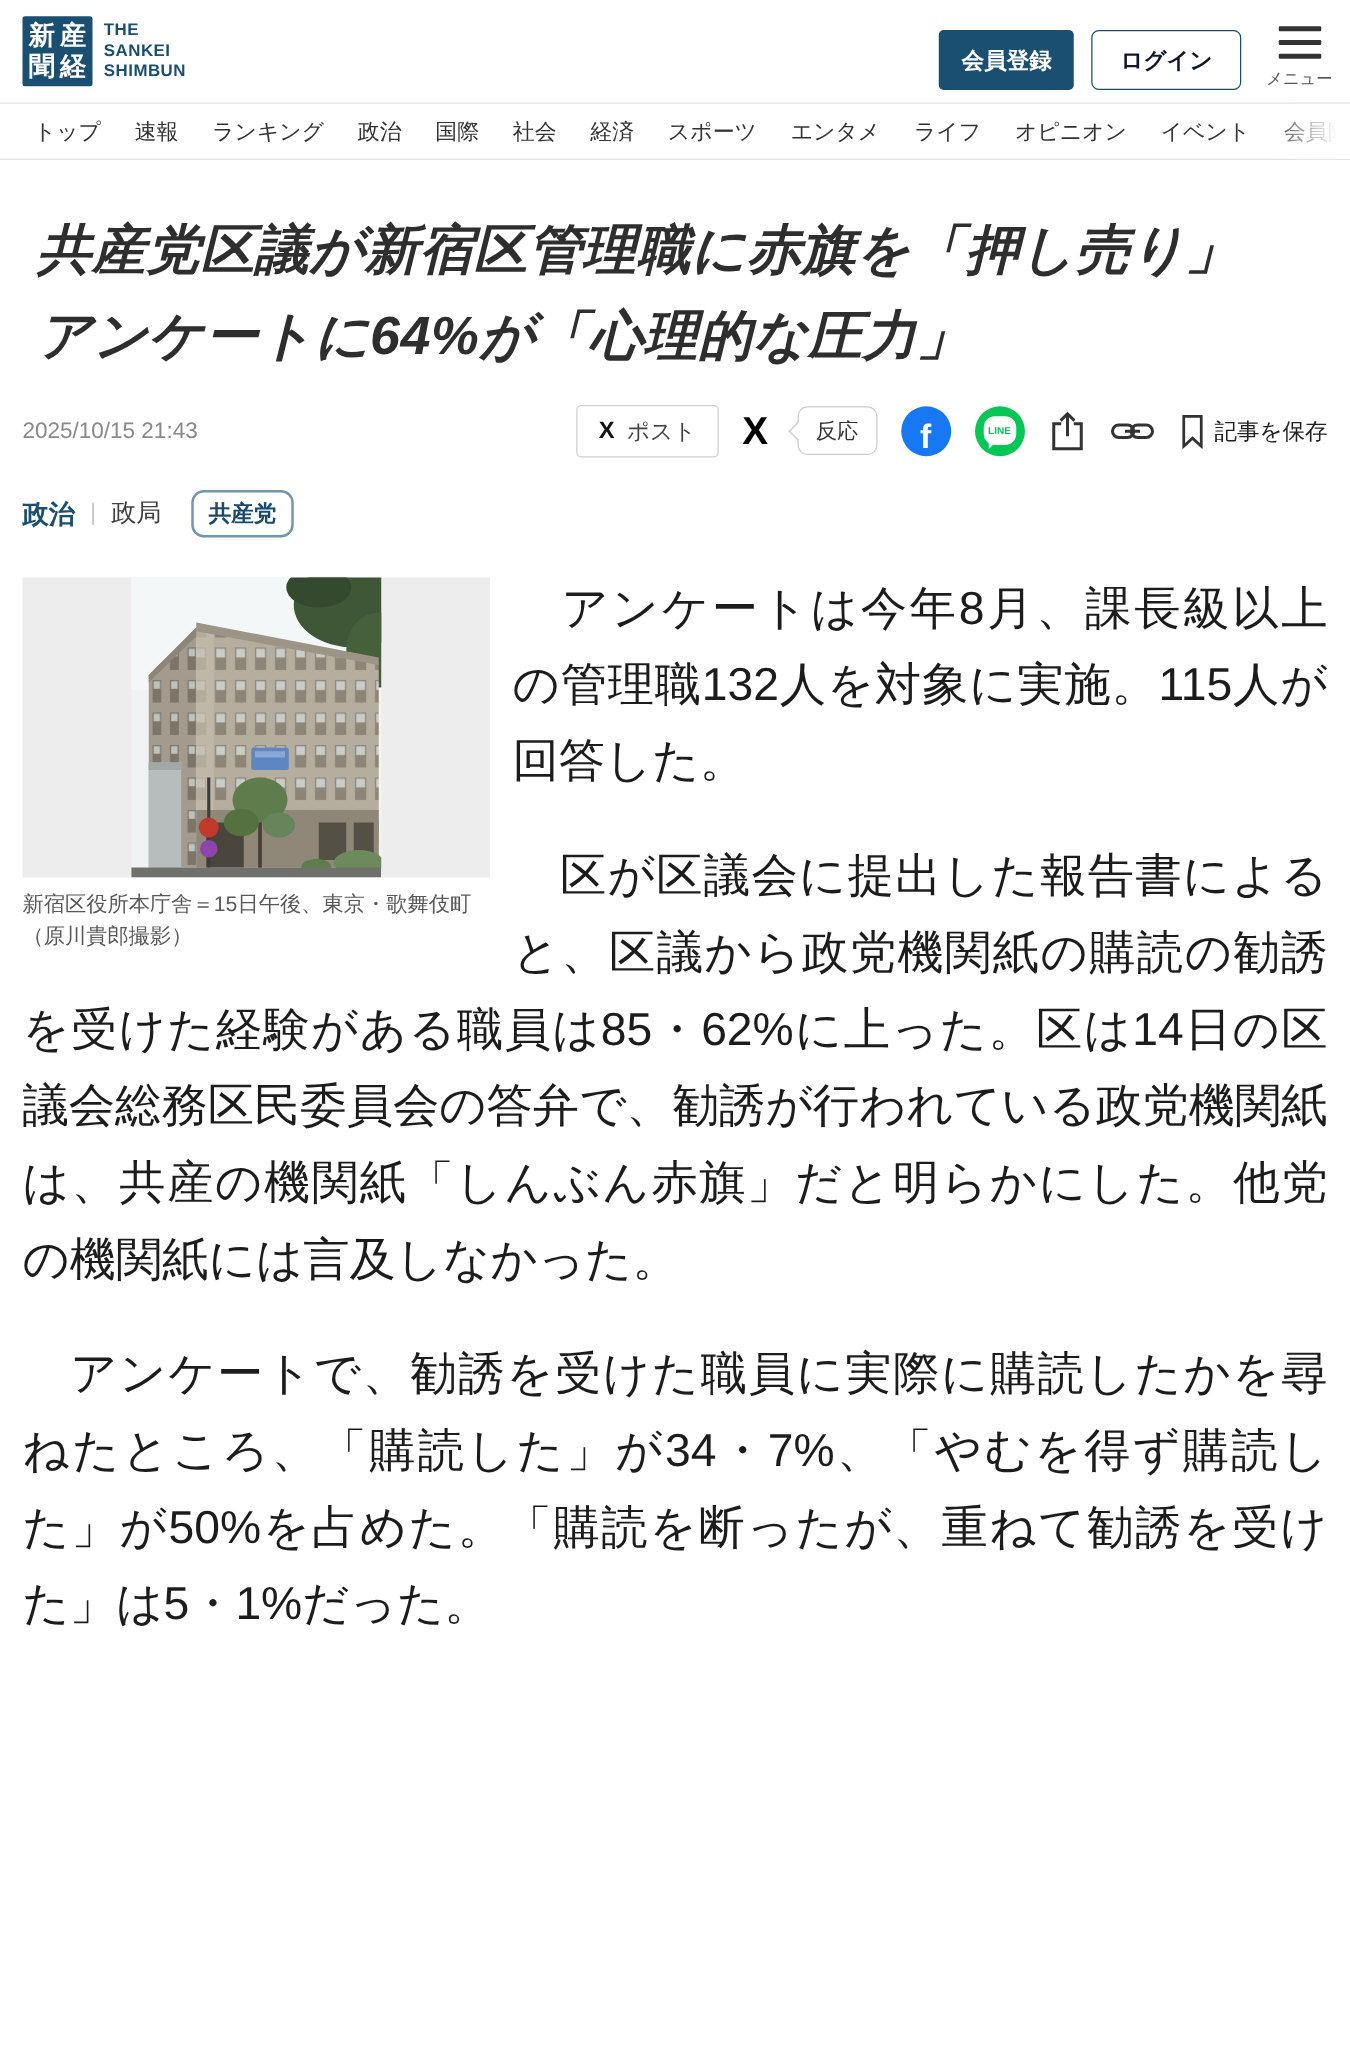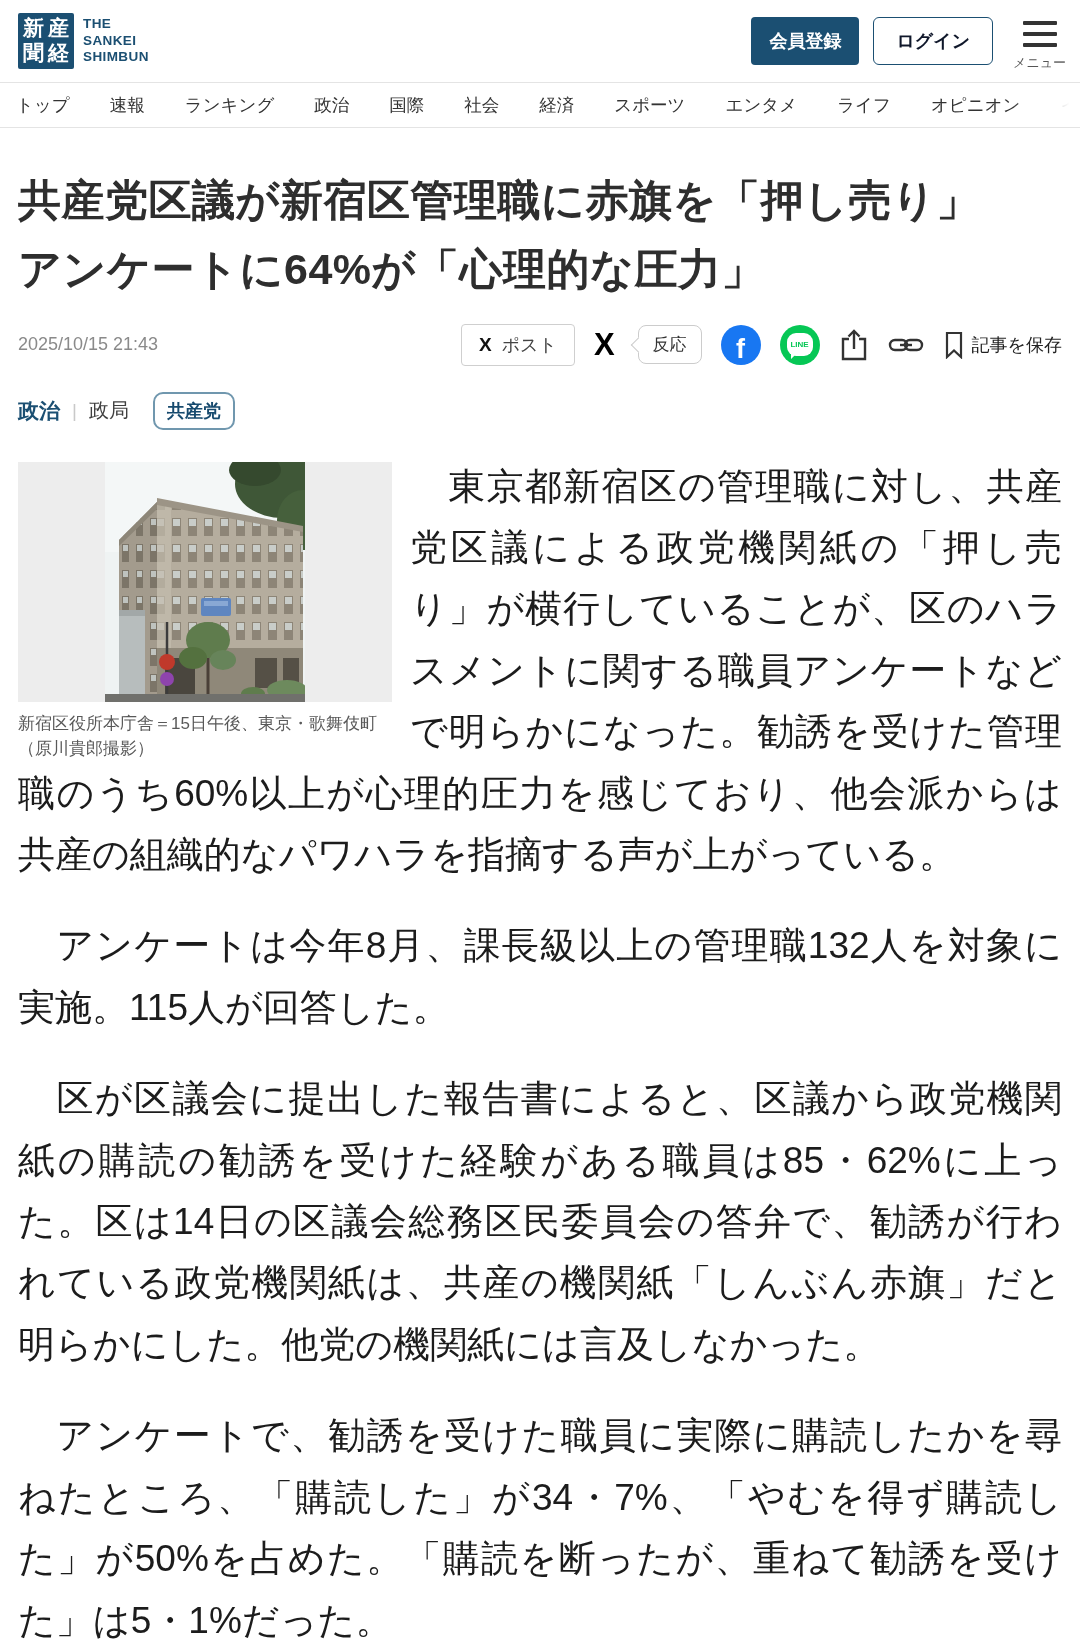--- a/index.html
+++ b/index.html
@@ -36,21 +36,21 @@
     display: flex; align-items: center; justify-content: center;
     line-height: 1;
   }
   .logo-text {
     color: #1b4f72;
     font-weight: 700;
     font-size: 13.5px;
     line-height: 1.25;
     letter-spacing: 0.4px;
   }
-  .header-right { display: flex; align-items: flex-start; gap: 14px; }
+  .header-right { display: flex; align-items: flex-end; gap: 14px; }
   .btn-register {
     background: #1b4f72; color: #fff;
     font-size: 18px; font-weight: 700;
     padding: 12px 18px; border-radius: 4px;
     border: none; cursor: pointer; margin-top: 6px;
     font-family: inherit;
   }
   .btn-login {
     background: #fff; color: #0f172a;
     font-size: 18px; font-weight: 700;
@@ -68,46 +68,47 @@
 
   
   .main-nav {
     border-top: 1px solid #e4e4e4;
     border-bottom: 1px solid #e4e4e4;
     height: 46px;
     position: relative;
     overflow: hidden;
   }
   .nav-inner {
-    display: flex; align-items: center; gap: 40px;
+    display: flex; align-items: center; gap: 27px;
     height: 100%;
-    padding-left: 16px;
+    padding-left: 27px;
     white-space: nowrap;
     justify-content: space-between;
   }
   .nav-item {
     font-size: 17.5px; color: #333; text-decoration: none; cursor: pointer;
     flex: none;
   }
   .main-nav::after {
     content: "";
     position: absolute; top: 0; right: 0; width: 70px; height: 100%;
     background: linear-gradient(to right, rgba(255,255,255,0), #fff 85%);
     pointer-events: none;
   }
 
   
   .article { padding: 0 18px; }
   .article-title {
-    margin: 38px 0 14px;
+    margin: 38px 12px 14px;
     font-size: 43px;
     font-weight: 700;
     line-height: 1.6;
     color: #2e2e2e;
     letter-spacing: 0.5px;
+    font-style: italic;
   }
   .meta-row {
     display: flex; align-items: center; justify-content: space-between;
     margin-top: 20px;
   }
   .pub-date { font-size: 18px; color: #8a8a8a; }
   .share-row { display: flex; align-items: center; gap: 19px; }
   .x-post-btn {
     display: flex; align-items: center; gap: 10px;
     border: 1px solid #cfcfcf; border-radius: 4px;
@@ -359,21 +360,20 @@
           <ellipse cx="148" cy="232" rx="12" ry="7" fill="#5f7c4d"></ellipse>
 
           <rect x="0" y="232" width="200" height="8" fill="#70706c"></rect>
         </svg>
       </div>
       <figcaption class="figcap">新宿区役所本庁舎＝15日午後、東京・歌舞伎町（原川貴郎撮影）</figcaption>
     </figure>
 
     <div class="paragraphs">
 
-        <p class="body-p">　東京都新宿区の管理職に対し、共産党区議による政党機関紙の「押し売り」が横行していることが、区のハラスメントに関する職員アンケートなどで明らかになった。勧誘を受けた管理職のうち60%以上が心理的圧力を感じており、他会派からは共産の組織的なパワハラを指摘する声が上がっている。</p>
 
         <p class="body-p">　アンケートは今年8月、課長級以上の管理職132人を対象に実施。115人が回答した。</p>
 
         <p class="body-p">　区が区議会に提出した報告書によると、区議から政党機関紙の購読の勧誘を受けた経験がある職員は85・62%に上った。区は14日の区議会総務区民委員会の答弁で、勧誘が行われている政党機関紙は、共産の機関紙「しんぶん赤旗」だと明らかにした。他党の機関紙には言及しなかった。</p>
 
         <p class="body-p">　アンケートで、勧誘を受けた職員に実際に購読したかを尋ねたところ、「購読した」が34・7%、「やむを得ず購読した」が50%を占めた。「購読を断ったが、重ねて勧誘を受けた」は5・1%だった。</p>
       </div>
   </div>
 </main>
 

